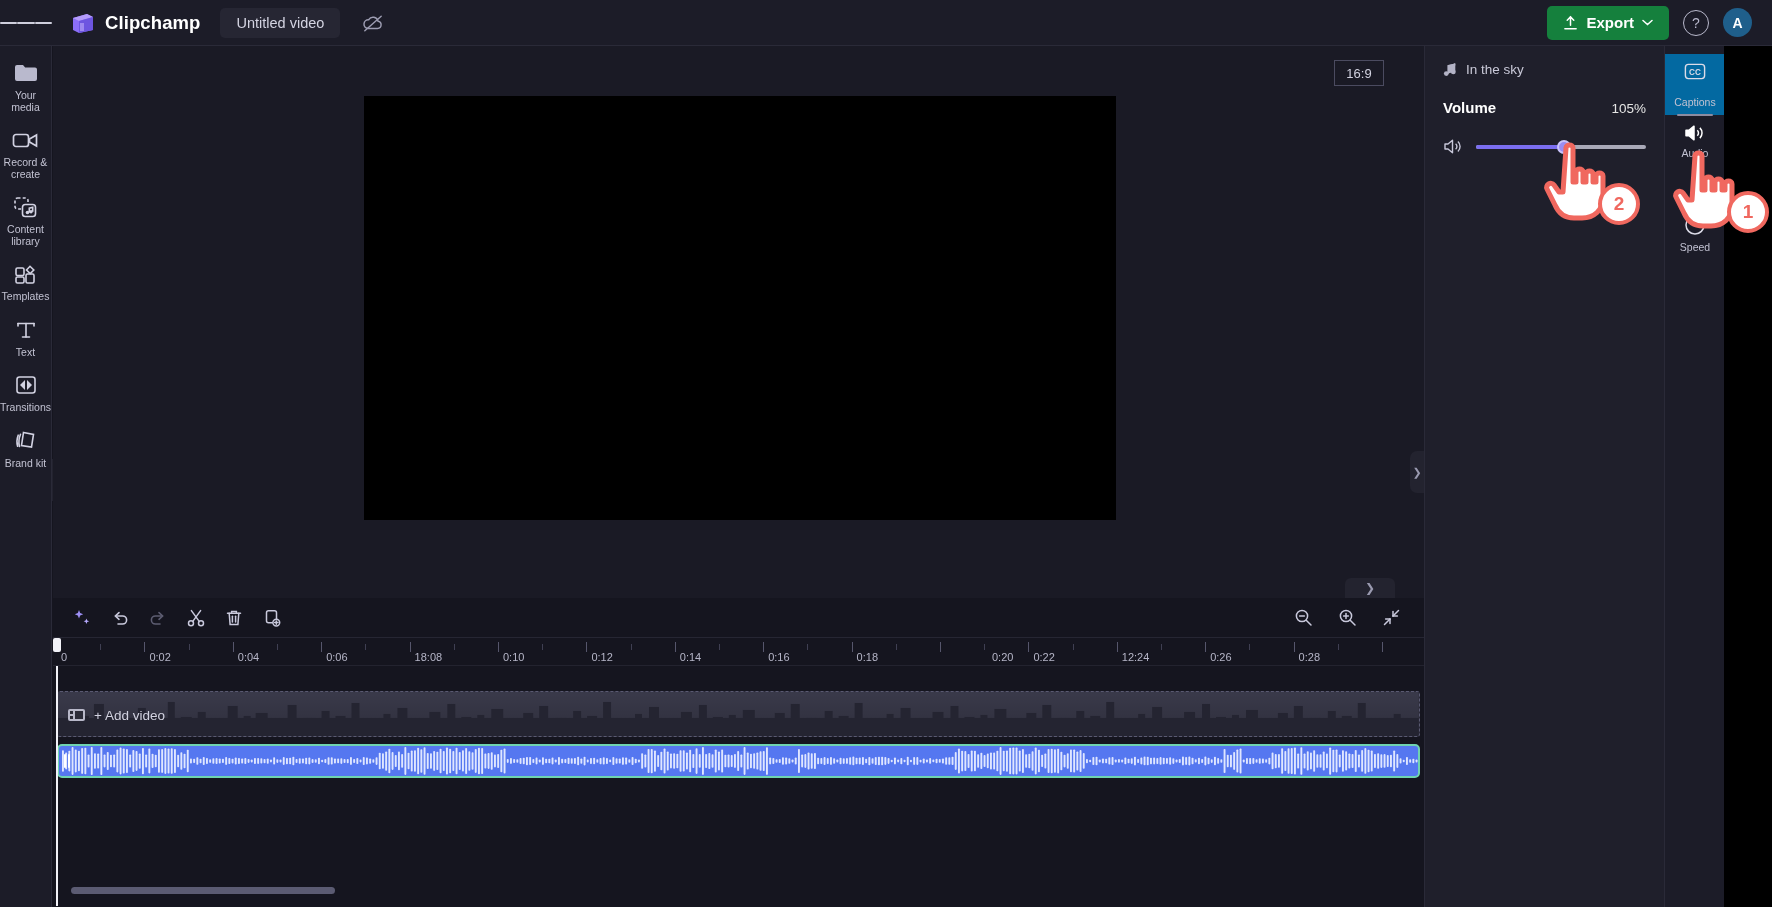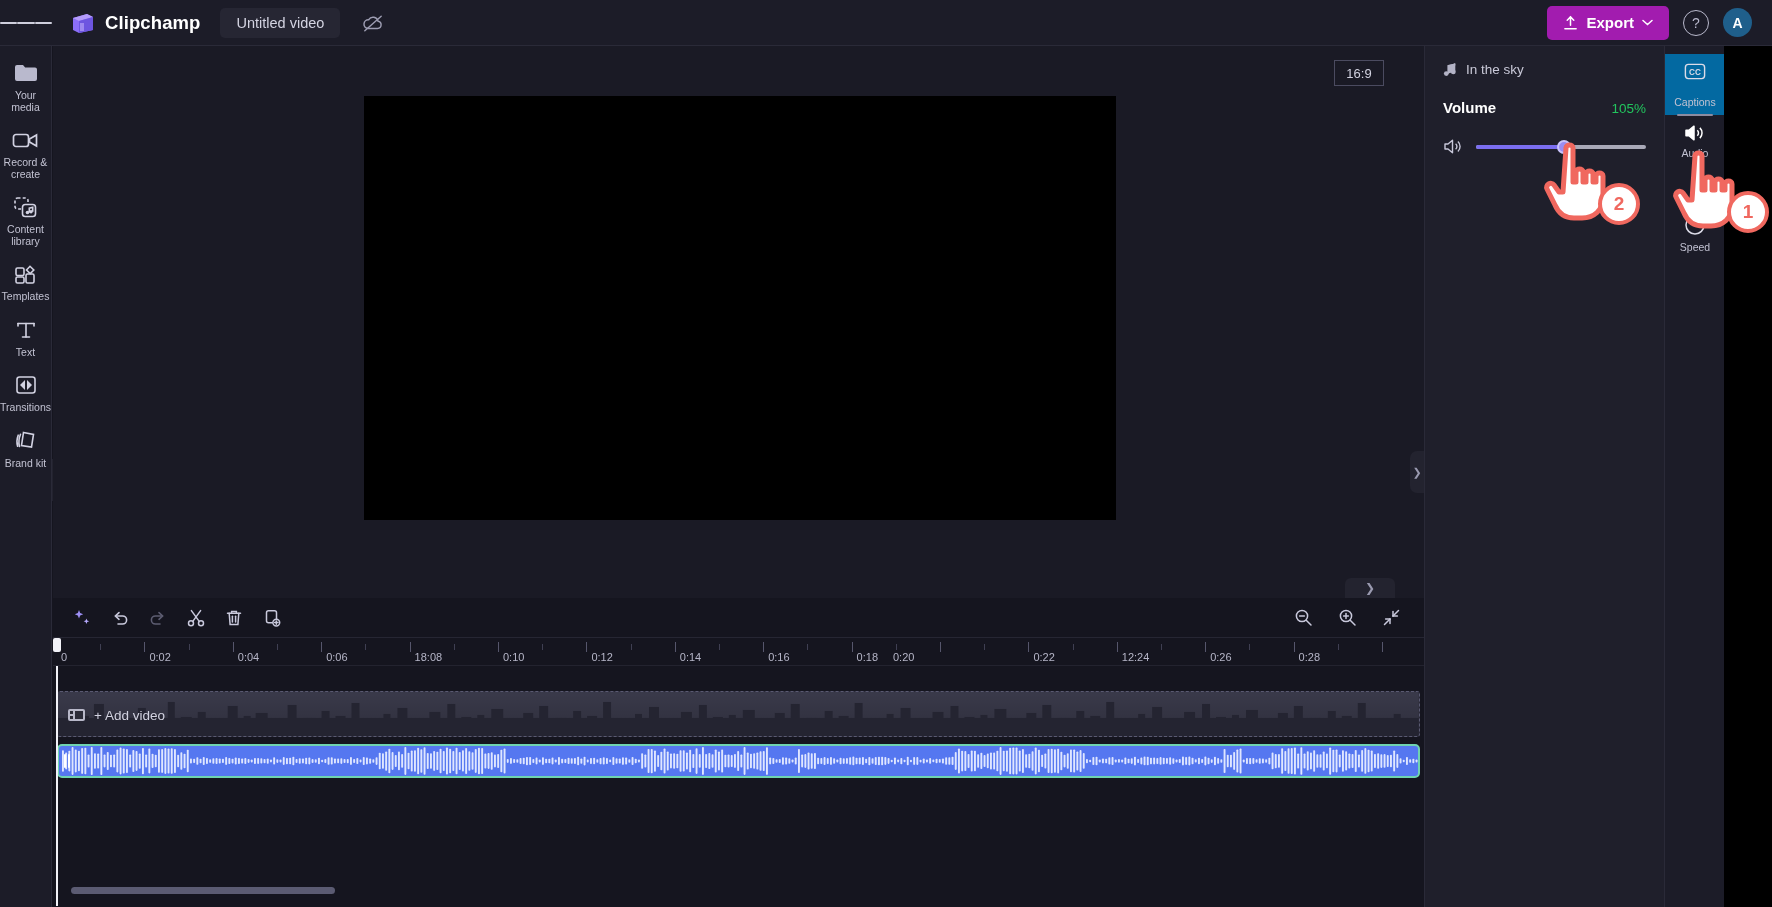--- a/index.html
+++ b/index.html
@@ -25,21 +25,21 @@
   .brand-name { font-size:18.5px; font-weight:700; color:#ffffff; letter-spacing:.1px; }
   .proj-title {
     margin-left:20px; background:#262633; border-radius:5px;
     height:30px; min-width:110px; padding:0 16px;
     display:flex; align-items:center; justify-content:center;
     font-size:14.5px; color:#d4d4e2; cursor:text;
   }
   .cloud-off { margin-left:18px; width:30px; height:30px; display:flex;align-items:center;justify-content:center; cursor:pointer;}
   .topbar-right { margin-left:auto; display:flex; align-items:center; gap:14px; padding-right:20px; }
   .export-btn {
-    background:#a21caf; color:#fff; height:34px; border-radius:5px;
+    background:#15803d; color:#fff; height:34px; border-radius:5px;
     display:flex; align-items:center; gap:8px; padding:0 16px;
     font-size:15px; font-weight:600; cursor:pointer; border:none;
   }
   .help-ic { width:26px;height:26px;border:1.6px solid #b9b9cc;border-radius:50%;
     display:flex;align-items:center;justify-content:center;font-size:14px;color:#b9b9cc;cursor:pointer;}
   .avatar { width:29px;height:29px;border-radius:50%;background:#1f5f8b;color:#fff;
     display:flex;align-items:center;justify-content:center;font-size:14px;font-weight:600;cursor:pointer;}
 
   
   .leftrail {
@@ -87,21 +87,21 @@
     font-size:12px; color:#9a9ab0;
   }
 
   
   .props { position:absolute; left:1424px; top:46px; width:240px; height:861px;
     background:#1f1f2b; border-left:1px solid #2a2a38; padding:16px 18px; }
   .props-head { display:flex; align-items:center; gap:9px; margin-bottom:22px; }
   .props-title { font-size:13.5px; color:#c9c9d8; }
   .vol-row { display:flex; align-items:baseline; justify-content:space-between; margin-bottom:22px;}
   .vol-label { font-size:15px; font-weight:700; color:#ffffff; }
-  .vol-value { font-size:13.5px; color:#22c55e; }
+  .vol-value { font-size:13.5px; color:#e5e5e5; }
   .slider-row { display:flex; align-items:center; gap:14px; }
   .slider-track { position:relative; flex:1; height:4px; background:#a9a9b8; border-radius:2px; }
   .slider-fill { position:absolute; left:0; top:0; height:4px; background:#7b6ef0; border-radius:2px; }
   .slider-knob { position:absolute; top:50%; width:14px;height:14px; border-radius:50%;
     background:#9a8df3; border:2px solid #c9c3fb; transform:translate(-50%,-50%); cursor:pointer; }
 
   
   .toolrail { position:absolute; left:1664px; top:46px; width:60px; height:861px;
     background:#1c1c28; border-left:1px solid #2a2a38; padding-top:8px; }
   .tool-item { width:60px; padding:9px 0 7px; display:flex; flex-direction:column;
@@ -532,21 +532,21 @@
         <div class="tick minor" style="left: 666px;"></div>
         <div class="tick-lbl" style="left: 626.8px;">0:14</div>
         <div class="tick" style="left: 710.2px;"></div>
         <div class="tick minor" style="left: 754.4px;"></div>
         <div class="tick-lbl" style="left: 715.2px;">0:16</div>
         <div class="tick" style="left: 798.6px;"></div>
         <div class="tick minor" style="left: 842.8px;"></div>
         <div class="tick-lbl" style="left: 803.6px;">0:18</div>
         <div class="tick" style="left: 887px;"></div>
         <div class="tick minor" style="left: 931.2px;"></div>
-        <div class="tick-lbl" style="left: 840px;">0:20</div>
+        <div class="tick-lbl" style="left: 939px;">0:20</div>
         <div class="tick" style="left: 975.4px;"></div>
         <div class="tick minor" style="left: 1019.6px;"></div>
         <div class="tick-lbl" style="left: 980.4px;">0:22</div>
         <div class="tick" style="left: 1063.8px;"></div>
         <div class="tick minor" style="left: 1108px;"></div>
         <div class="tick-lbl" style="left: 1068.8px;">12:24</div>
         <div class="tick" style="left: 1152.2px;"></div>
         <div class="tick minor" style="left: 1196.4px;"></div>
         <div class="tick-lbl" style="left: 1157.2px;">0:26</div>
         <div class="tick" style="left: 1240.6px;"></div>

